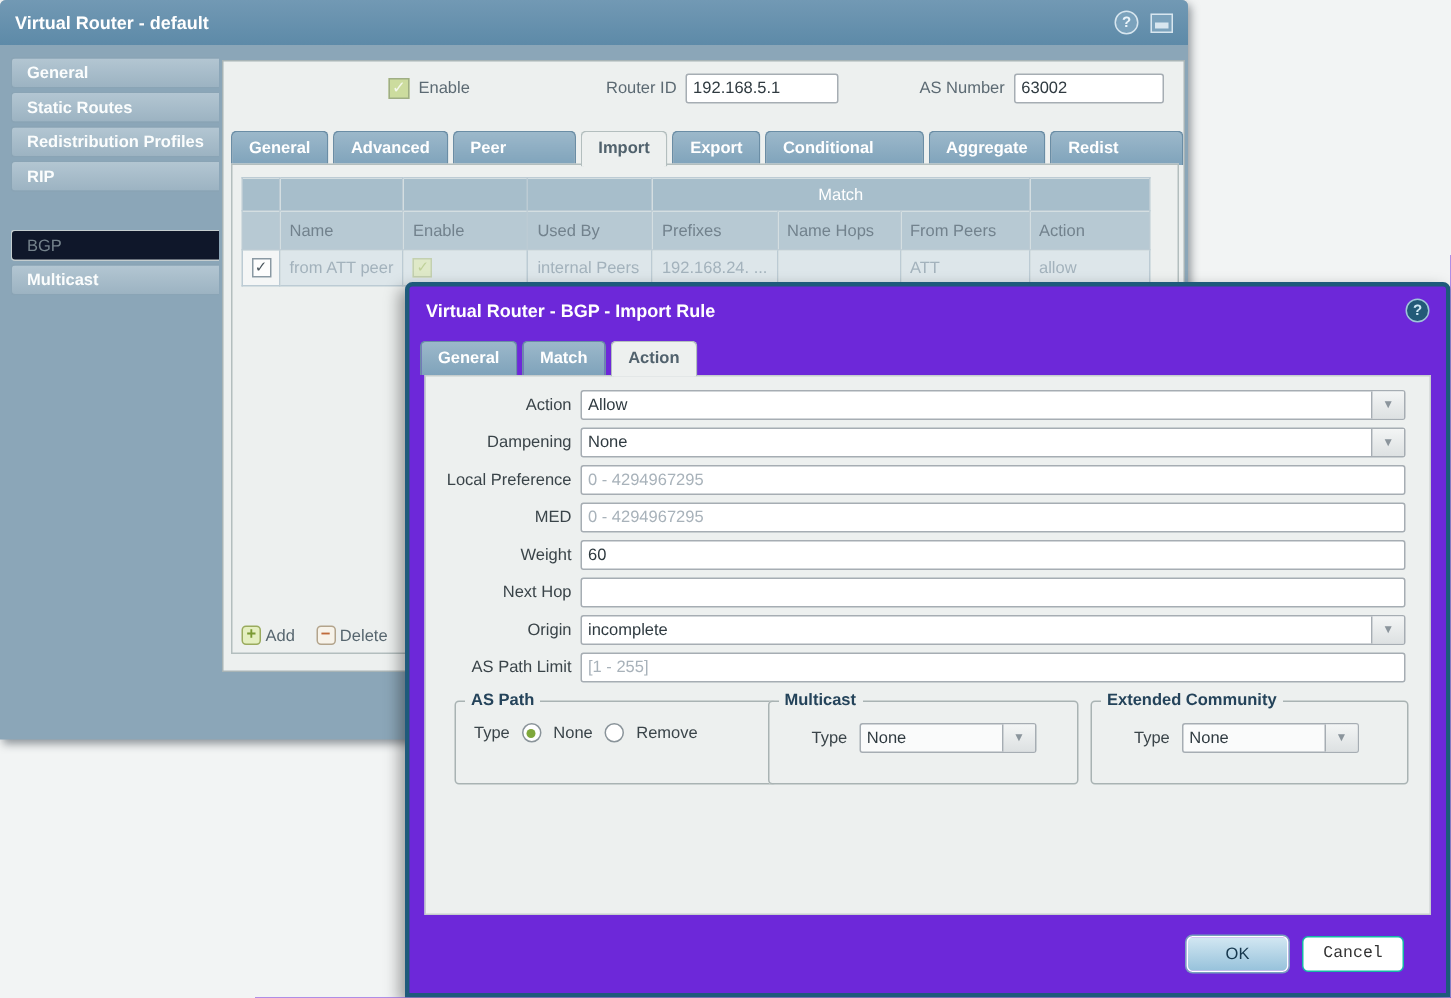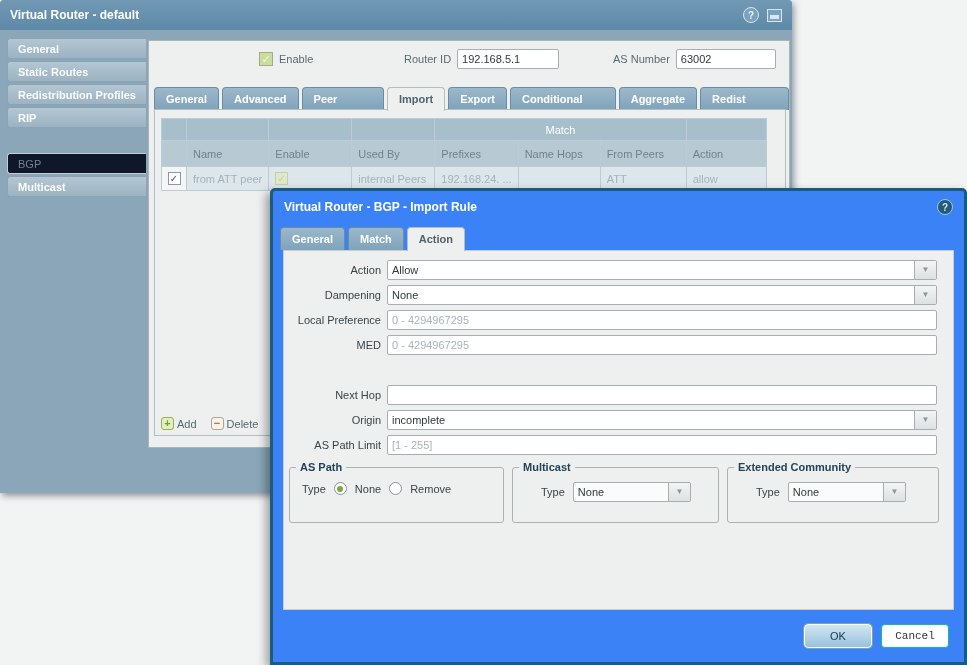--- a/index.html
+++ b/index.html
@@ -62,21 +62,21 @@
     font-size:10px; line-height:12px; text-align:center; display:inline-block; }
 
   .tbl-toolbar { position:absolute; left:6px; bottom:5px; display:flex; gap:14px; align-items:center; color:#57666f; }
   .tbl-btn { display:flex; gap:3px; align-items:center; cursor:pointer; }
   .ic-add { width:13px; height:13px; border:1px solid #9aab5e; border-radius:3px; background:#e4efc0;
     color:#7a9a33; font-weight:bold; font-size:11px; line-height:11px; text-align:center; }
   .ic-del { width:13px; height:13px; border:1px solid #b3a48c; border-radius:3px; background:#f7f3ea;
     color:#c06a3a; font-weight:bold; font-size:11px; line-height:10px; text-align:center; }
 
   
-  #rule-dlg { left:270px; top:188px; width:697px; height:477px; background:#3b82f6;
+  #rule-dlg { left:270px; top:188px; width:697px; height:477px; background:#6d28d9;
     border:3px solid #1e5a7b; border-radius:5px 5px 0 0; box-shadow:-4px 4px 10px rgba(0,0,0,.35); z-index:10; }
   #rule-dlg .titlebar { height:32px; background:transparent; display:flex; align-items:center; padding:0 11px; }
   #rule-dlg .help-ic { background:#235a78; border-color:#9fc6da; color:#cfe8f5; }
   #rule-dlg .tabs { left:7px; top:36px; }
   #rule-panel { position:absolute; left:10px; top:59px; width:671px; height:360px;
     background:#edf0ef; border:1px solid #c6cdcd; z-index:1; }
 
   .frm-row { position:absolute; left:0; height:20px; display:flex; align-items:center; }
   .frm-row .lbl { width:103px; text-align:right; padding-right:6px; color:#3a4449; }
   .sel { position:relative; width:550px; height:20px; border:1px solid #a6adb3; border-radius:2px;
@@ -86,21 +86,21 @@
     color:#8b959c; font-size:8px; line-height:18px; }
 
   fieldset { position:absolute; border:1px solid #a9b3b3; border-radius:3px; background:#edf0ef; }
   fieldset legend { color:#24435a; font-weight:bold; margin-left:6px; padding:0 4px; }
   .fs-row { display:flex; align-items:center; gap:8px; margin:16px 0 0 12px; }
   .radio { width:13px; height:13px; border:1px solid #8a949a; border-radius:50%; background:#fff;
     display:inline-flex; align-items:center; justify-content:center; }
   .radio .dot { width:6px; height:6px; border-radius:50%; background:#7fa83b; }
   .sel.small { width:118px; background:#fafbfb; }
 
-  .foot-btns { position:absolute; right:15px; bottom:14px; display:flex; gap:9px; }
+  .foot-btns { position:absolute; right:28px; bottom:14px; display:flex; gap:9px; }
   .btn { height:24px; min-width:68px; border-radius:4px; text-align:center; line-height:22px;
     cursor:pointer; padding:0 12px; }
   .btn-ok { background:linear-gradient(#d2e7f2,#97c2db); border:1px solid #fff; color:#16374d;
     box-shadow:0 0 0 1px #77a2bd; }
   .btn-cancel { background:#fff; border:1px solid #14b8a6; color:#333;font-family:Liberation Mono, monospace; }
 </style>
 </head>
 <body>
 
 <div class="dlg" id="router-dlg">
@@ -239,40 +239,44 @@
     <div class="frm-row" style="top:59px">
       <span class="lbl">Local Preference</span>
       <input class="txt" style="width: 550px;" placeholder="0 - 4294967295">
     </div>
 
     <div class="frm-row" style="top:84px">
       <span class="lbl">MED</span>
       <input class="txt" style="width: 550px;" placeholder="0 - 4294967295">
     </div>
 
+    <div class="frm-row" style="top:109px">
+      <span class="lbl">Weight</span>
+      <input class="txt" style="width: 550px;" value="60">
+    </div>
 
     <div class="frm-row" style="top:134px">
       <span class="lbl">Next Hop</span>
       <input class="txt" style="width: 550px;" value="">
     </div>
 
     <div class="frm-row" style="top:159px">
       <span class="lbl">Origin</span>
       <div class="sel">
         <span>incomplete</span>
         <span class="arrow">▼</span>
       </div>
     </div>
 
     <div class="frm-row" style="top:184px">
       <span class="lbl">AS Path Limit</span>
       <input class="txt" style="width: 550px;" placeholder="[1 - 255]">
     </div>
 
-    <fieldset style="left:5px; top:210px; width:215px; height:62px;">
+    <fieldset style="left:19px; top:210px; width:215px; height:62px;">
       <legend>AS Path</legend>
       <div class="fs-row" style="margin-top:9px">
         <span>Type</span>
         <span class="radio">
             <span class="dot"></span>
           </span>
         <span>None</span>
         <span class="radio"></span>
         <span>Remove</span>
       </div>

